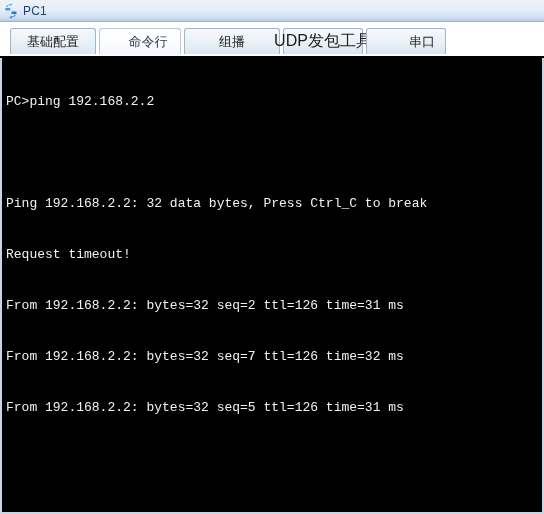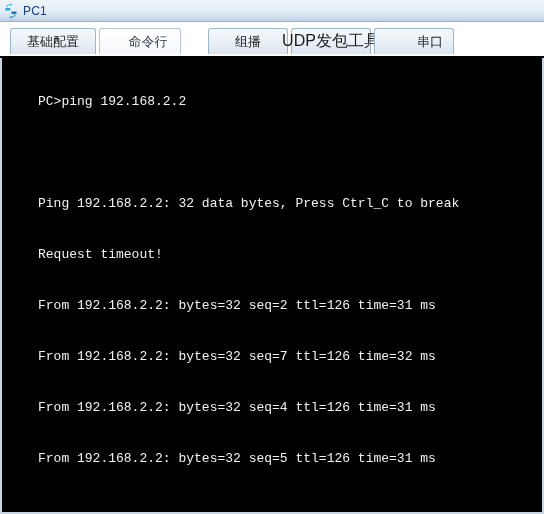--- a/index.html
+++ b/index.html
@@ -86,21 +86,21 @@
     white-space: nowrap;
   }
   .tab.active {
     background: linear-gradient(to bottom, #ffffff 0%, #fbfcfe 60%, #f4f7fb 100%);
     border-color: #b8c8d8;
     color: #2a3a4a;
     padding-left: 16px;
   }
   .tab.w-basic   { width: 86px; }
   .tab.w-cli     { width: 82px; }
-  .tab.w-mcast   { width: 80px; margin-left: 24px; }
+  .tab.w-mcast   { width: 96px; }
   .tab.w-udp     { width: 80px; font-size: 16px; }
   .tab.w-serial  { width: 80px; padding-left: 32px; }
 
   .tab-underline {
     position: absolute;
     left: 0;
     top: 56px;
     width: 544px;
     height: 2px;
     background: #000000;
@@ -125,21 +125,20 @@
     font-family: "Liberation Mono", "DejaVu Sans Mono", monospace;
     font-size: 13px;
     line-height: 17px;
     color: #f2f2f2;
     white-space: pre;
     letter-spacing: 0px;
   }
   .term-line {
     height: 17px;
     white-space: pre;
-    margin-left: 32px;
   }
 </style>
 </head>
 <body>
 
 <div id="app">
 
   <div class="titlebar">
     <svg class="title-icon" viewBox="0 0 16 16">
       <path d="M3.2 4.2 C3.2 2.3 5.2 1.2 7.4 1.6 L6.6 0.4 L9.6 1.6 L6.6 3.0 L7.3 2.0 C5.7 1.8 4.3 2.6 4.3 4.2 Z" fill="#22b3d8"></path>
@@ -162,21 +161,20 @@
   <div class="tab-underline"></div>
 
   <div class="terminal">
     <div class="term-inner">
       <div class="term-line">PC&gt;ping 192.168.2.2</div>
       <div class="term-line"></div>
       <div class="term-line">Ping 192.168.2.2: 32 data bytes, Press Ctrl_C to break</div>
       <div class="term-line">Request timeout!</div>
       <div class="term-line">From 192.168.2.2: bytes=32 seq=2 ttl=126 time=31 ms</div>
       <div class="term-line">From 192.168.2.2: bytes=32 seq=7 ttl=126 time=32 ms</div>
-      <div class="term-line">From 192.168.2.2: bytes=32 seq=4 ttl=126 time=31 ms</div>
       <div class="term-line">From 192.168.2.2: bytes=32 seq=5 ttl=126 time=31 ms</div>
       <div class="term-line"></div>
       
       
       
       
       
       
       
       

